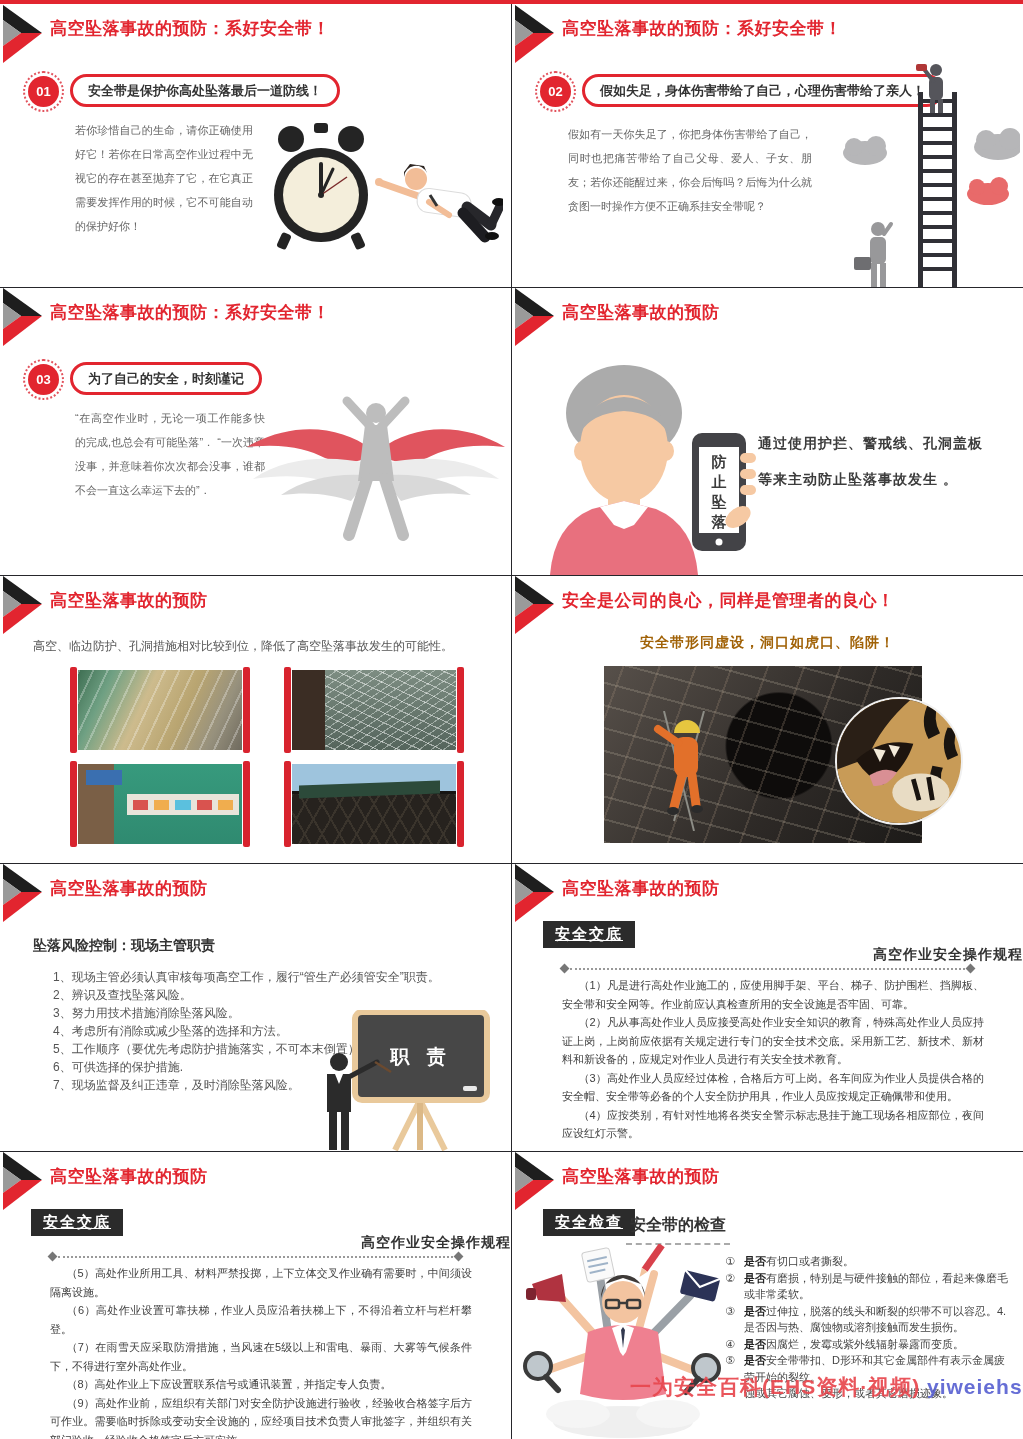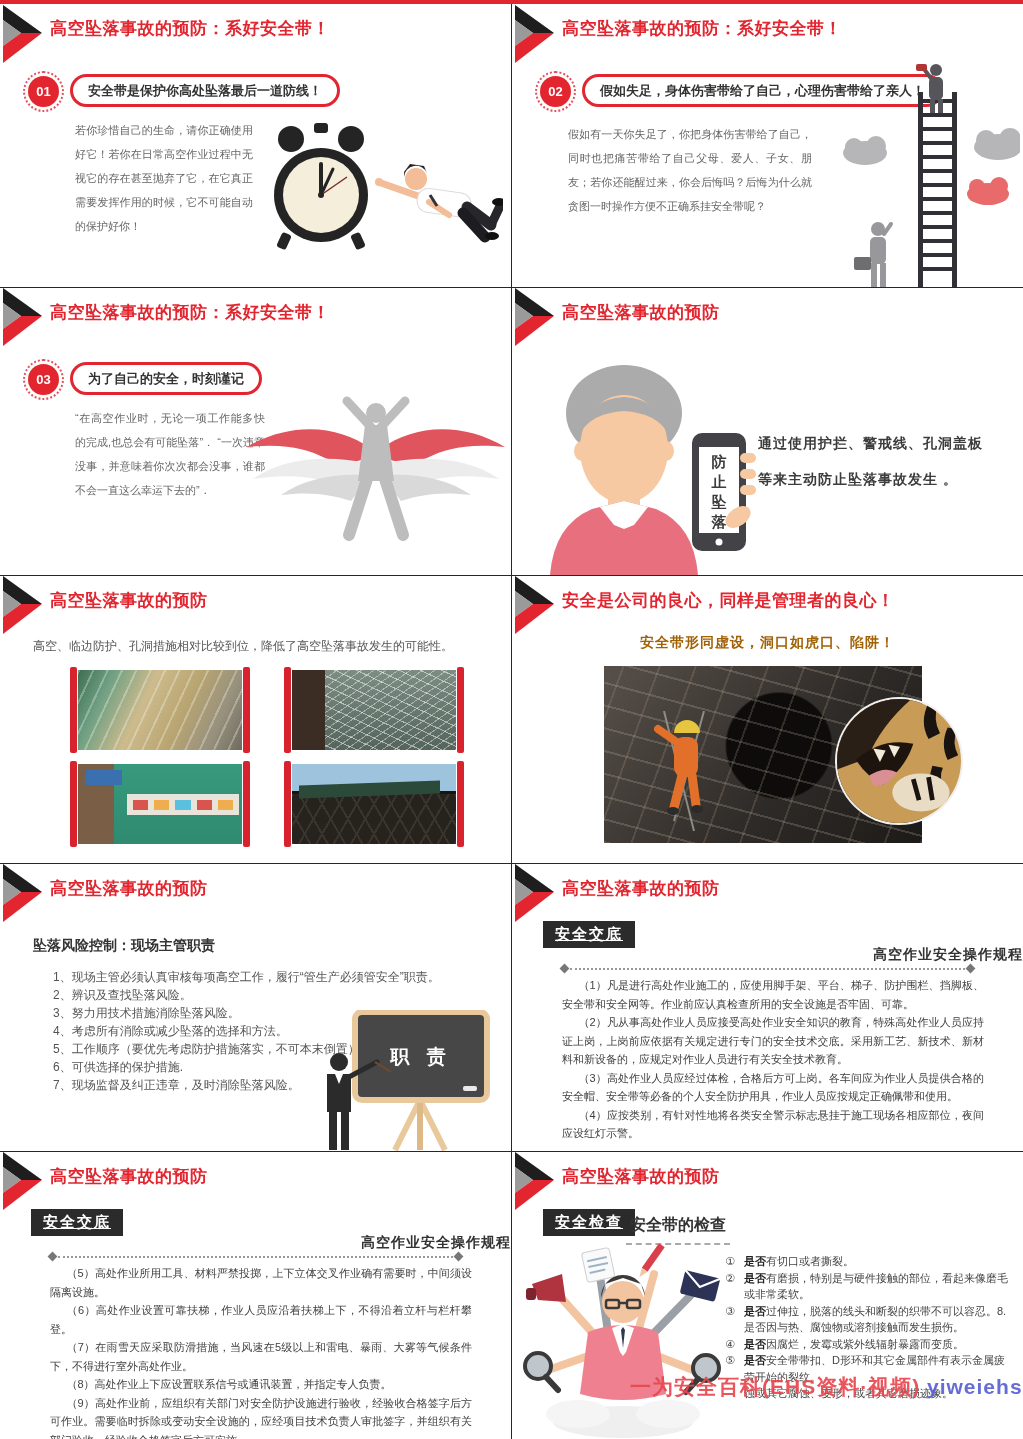--- a/index.html
+++ b/index.html
@@ -393,21 +393,21 @@
       <div class="li10">
             <span class="n">①</span>
             <span class="t"><b>是否</b><span>有切口或者撕裂。</span></span>
           </div>
       <div class="li10">
             <span class="n">②</span>
             <span class="t"><b>是否</b><span>有磨损，特别是与硬件接触的部位，看起来像磨毛或非常柔软。</span></span>
           </div>
       <div class="li10">
             <span class="n">③</span>
-            <span class="t"><b>是否</b><span>过伸拉，脱落的线头和断裂的织带不可以容忍。8.是否因与热、腐蚀物或溶剂接触而发生损伤。</span></span>
+            <span class="t"><b>是否</b><span>过伸拉，脱落的线头和断裂的织带不可以容忍。4.是否因与热、腐蚀物或溶剂接触而发生损伤。</span></span>
           </div>
       <div class="li10">
             <span class="n">④</span>
             <span class="t"><b>是否</b><span>因腐烂，发霉或紫外线辐射暴露而变质。</span></span>
           </div>
       <div class="li10">
             <span class="n">⑤</span>
             <span class="t"><b>是否</b><span>安全带带扣、D形环和其它金属部件有表示金属疲劳开始的裂纹。</span></span>
           </div>
       <div class="li10">

